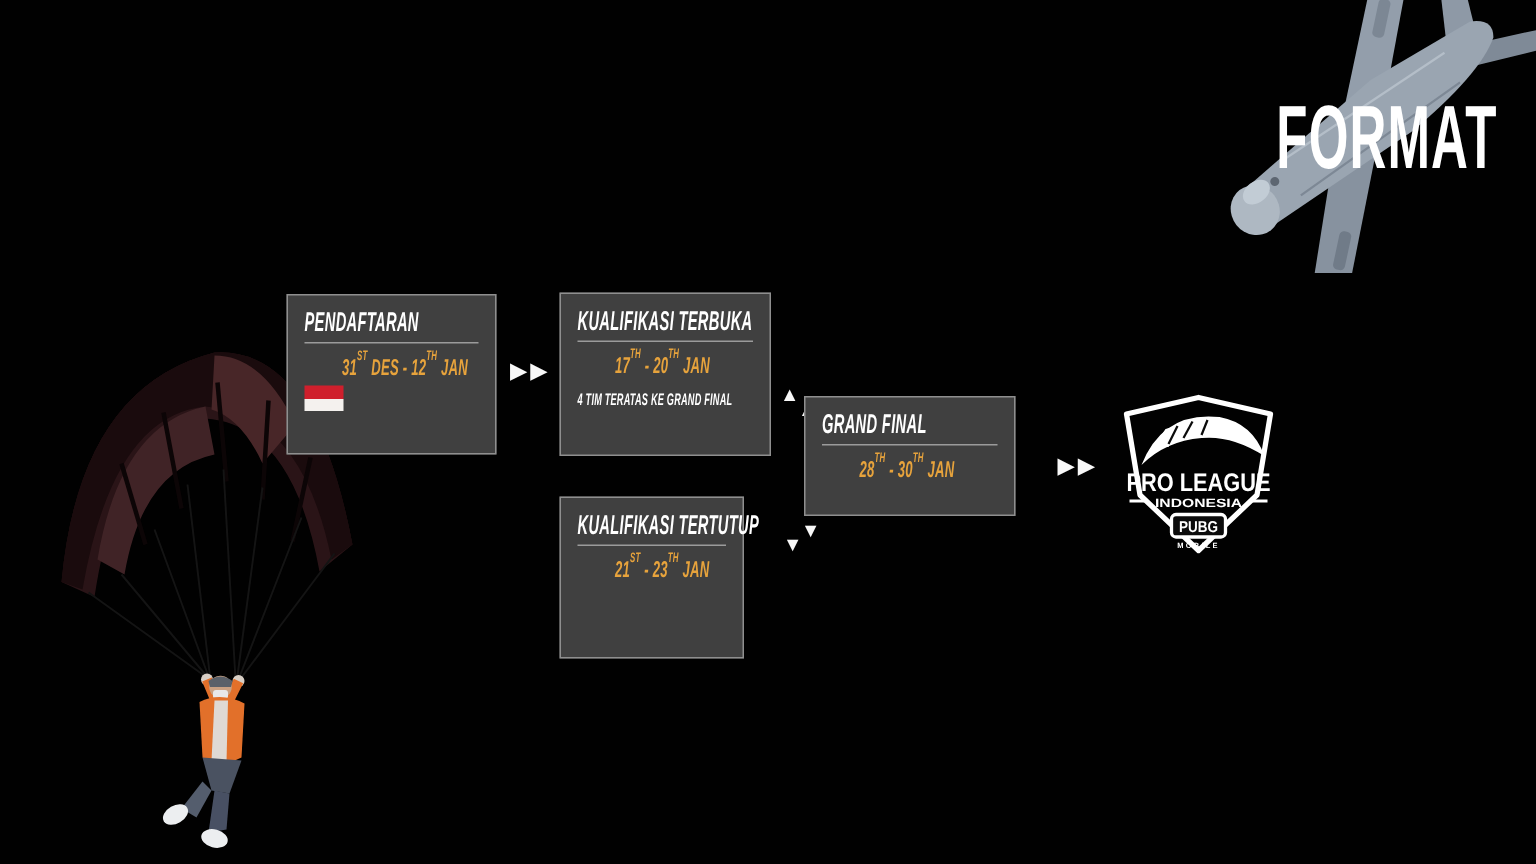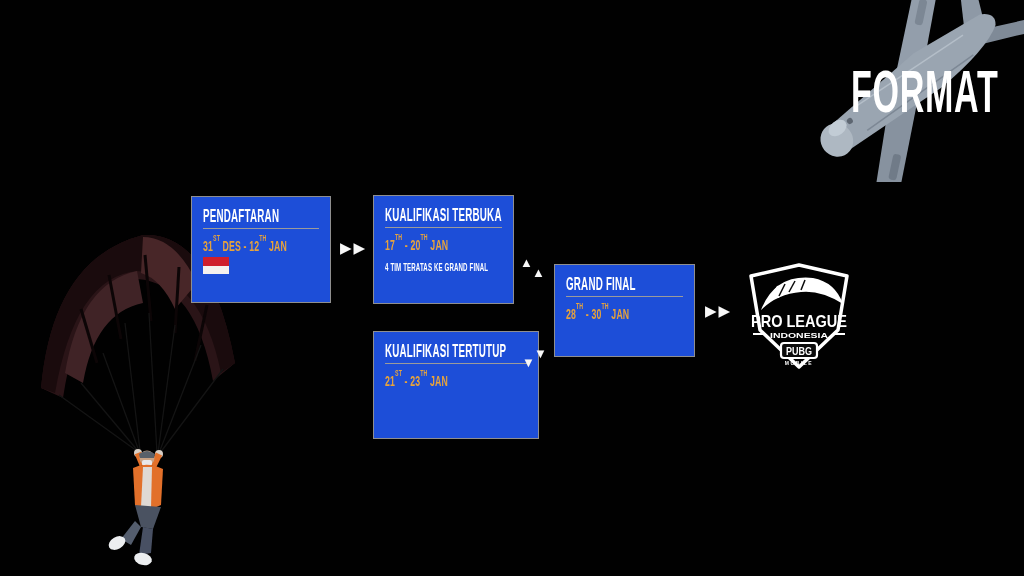--- a/index.html
+++ b/index.html
@@ -12,31 +12,32 @@
   .cond { display:inline-block; transform-origin:0 0; white-space:nowrap; font-weight:bold; }
   .t-main  { font-size:46px; letter-spacing:1px; transform:scale(0.74,1.3); transform-origin:50% 0; }
   .t-box   { font-size:14px; letter-spacing:.3px; transform:scale(0.70,1.30); }
   .t-date  { font-size:12.5px; letter-spacing:.2px; transform:scale(0.70,1.22); }
   .t-body  { font-size:9px; line-height:1.09; letter-spacing:.2px; transform:scale(0.68,1.25); }
   sup { font-size:60%; position:relative; top:-.45em; }
 
   #page-title { position:absolute; top:56px; left:0; width:100%; text-align:right; }
 
   .stage-box {
-    position:absolute; background:#1d4ed8; border:1px solid #8f8f8f;
+    position:absolute; background:#404040; border:1px solid #8f8f8f;
     padding:7px 11px 0 11px;
+    font-style:italic;
   }
   #box-pendaftaran { left:191px; top:196px; width:140px; height:107px; }
   #box-terbuka     { left:373px; top:195px; width:141px; height:109px; }
-  #box-tertutup    { left:373px; top:331px; width:166px; height:108px; }
-  #box-grandfinal  { left:554px; top:264px; width:141px; height:93px; }
+  #box-tertutup    { left:373px; top:331px; width:123px; height:108px; }
+  #box-grandfinal  { left:536px; top:264px; width:141px; height:80px; }
 
   .box-title-wrap { height:24px; }
   .rule { border:0; border-top:1px solid #9b9b9b; margin:0 0 5px 0; }
-  .date-wrap { height:19px; color:var(--accent,#e7a33c); }
+  .date-wrap { height:19px; color:var(--accent,#e7a33c);margin-left:25px; }
   .details { margin-top:3px; }
 
   .flag { width:26px; height:17px; margin-top:4px; }
   .flag .red  { height:50%; background:#cf1f2c; }
   .flag .white{ height:50%; background:#f4f1ee; }
 
   .arrow { position:absolute; font-size:15px; line-height:1; color:#f8f8f8; letter-spacing:2px; }
   .arrow-up, .arrow-down { position:absolute; font-size:13px; line-height:1; color:#f8f8f8; }
 
   svg text { font-family:"Liberation Sans", sans-serif; }

